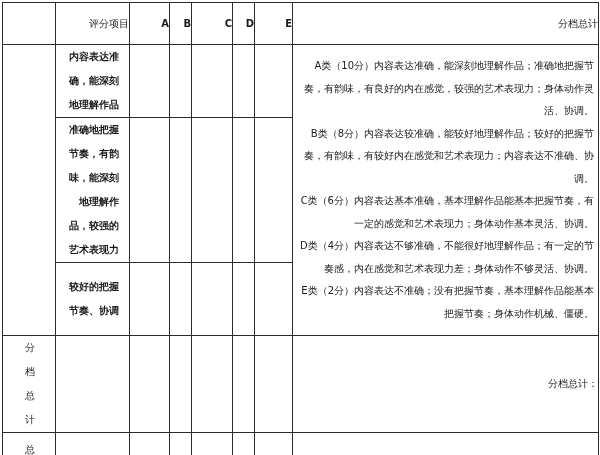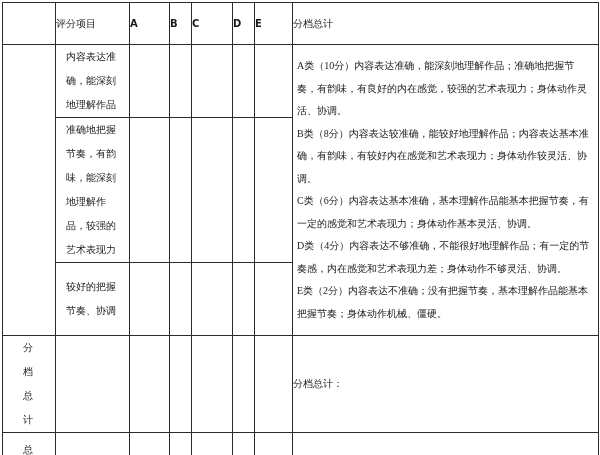--- a/index.html
+++ b/index.html
@@ -5,27 +5,27 @@
     html, body { margin: 0; padding: 0; background: #ffffff; }
     body { width: 600px; height: 455px; overflow: hidden; position: relative;
            font-family: "DejaVu Sans", sans-serif; color: #1a1a1a; }
     table.score {
       position: absolute; left: 2px; top: 2px;
       border-collapse: collapse; table-layout: fixed;
       width: 596px;
     }
     table.score td {
       border: 1.4px solid #2b2b2b;
-      text-align: left; vertical-align: middle;
+      text-align: right; vertical-align: middle;
       padding: 0;
       font-size: 10px;
     }
     .hdr td { height: 41px; }
-    .item { line-height: 24px; font-size: 10px; padding: 0 10px !important; }
-    .criteria { padding: 4px 4px !important; line-height: 22.5px; font-size: 9.6px; font-family: Liberation Serif, serif; }
+    .item { line-height: 24px; font-size: 10px; padding: 0 10px !important; font-weight: bold; }
+    .criteria { padding: 4px 4px !important; line-height: 22.5px; font-size: 9.6px; }
     .criteria p { margin: 0; }
     .col-letter { font-size: 9px; font-weight: bold; }
     .label-left { line-height: 24px; padding: 0 20px !important; }
   </style>
 </head>
 <body>
 
 <table class="score">
   <colgroup>
     <col style="width:53px">
@@ -51,21 +51,21 @@
   <tr style="height:73px">
     <td rowspan="3"></td>
     <td class="item">内容表达准确，能深刻地理解作品</td>
     <td></td>
     <td></td>
     <td></td>
     <td></td>
     <td></td>
     <td rowspan="3" class="criteria">
       <p>A类（10分）内容表达准确，能深刻地理解作品；准确地把握节奏，有韵味，有良好的内在感觉，较强的艺术表现力；身体动作灵活、协调。</p>
-      <p>B类（8分）内容表达较准确，能较好地理解作品；内容表达基本准确，有韵味，有较好内在感觉和艺术表现力；身体动作较灵活、协调。</p>
+      <p>B类（8分）内容表达较准确，能较好地理解作品；较好的把握节奏，有韵味，有较好内在感觉和艺术表现力；内容表达不准确、协调。</p>
       <p>C类（6分）内容表达基本准确，基本理解作品能基本把握节奏，有一定的感觉和艺术表现力；身体动作基本灵活、协调。</p>
       <p>D类（4分）内容表达不够准确，不能很好地理解作品；有一定的节奏感，内在感觉和艺术表现力差；身体动作不够灵活、协调。</p>
       <p>E类（2分）内容表达不准确；没有把握节奏，基本理解作品能基本把握节奏；身体动作机械、僵硬。</p>
     </td>
   </tr>
   <tr style="height:140px">
     <td class="item">准确地把握节奏，有韵味，能深刻地理解作品，较强的艺术表现力</td>
     <td></td>
     <td></td>
     <td></td>

